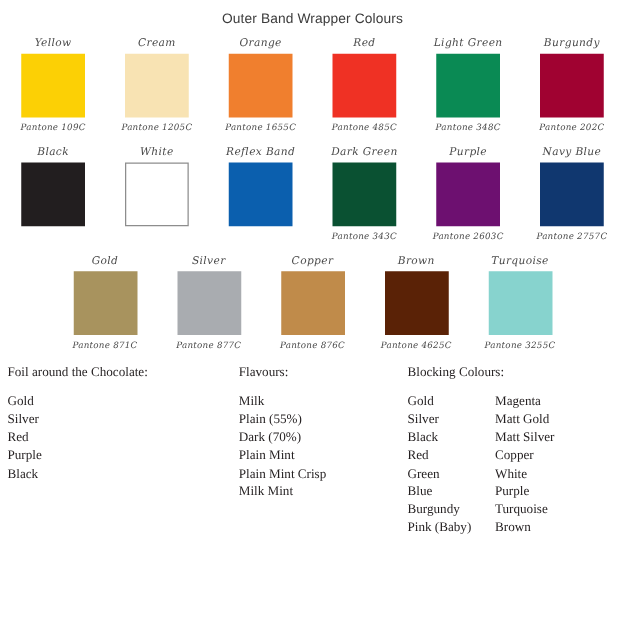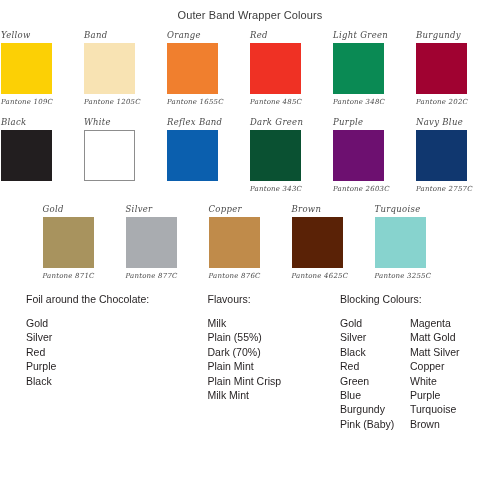--- a/index.html
+++ b/index.html
@@ -36,21 +36,21 @@
     align-items: flex-start;
   }
   .swatch-row.row-1 { margin-top: 0px; }
   .swatch-row.row-2 { margin-top: 9px; }
   .swatch-row.row-3 { margin-top: 9px; }
 
   .swatch-cell {
     width: 83px;
     display: flex;
     flex-direction: column;
-    align-items: flex-start;
+    align-items: center;
   }
 
   .swatch-name {
     font-family: "DejaVu Serif", serif;
     font-style: italic;
     font-size: 8.5px;
     color: #4a4a4a;
     line-height: 11px;
     height: 12px;
     white-space: nowrap;
@@ -75,22 +75,23 @@
     margin-top: 3px;
     white-space: nowrap;
     letter-spacing: .2px;
   }
   .swatch-code.empty { visibility: hidden; }
 
   
   .lists {
     display: flex;
     margin-top: 11px;
-    padding-left: 26px;
+    padding-left: 6px;
     box-sizing: border-box;
+    font-family: Liberation Serif, serif;
   }
   .list-block { }
   .list-block.foil { width: 185px; }
   .list-block.flavours { width: 135px; }
   .list-block.blocking { width: 160px; }
 
   .list-heading {
     font-size: 10.5px;
     color: #231f20;
     margin-bottom: 11px;
@@ -119,21 +120,21 @@
 <div class="page-title">Outer Band Wrapper Colours</div>
 
 <div class="swatch-rows">
   <div class="swatch-row row-1" id="row-0">
       <div class="swatch-cell">
         <div class="swatch-name">Yellow</div>
         <div class="swatch-chip" style="background: rgb(252, 208, 5);"></div>
         <div class="swatch-code">Pantone 109C</div>
       </div>
       <div class="swatch-cell">
-        <div class="swatch-name">Band</div>
+        <div class="swatch-name">Cream</div>
         <div class="swatch-chip" style="background: rgb(248, 227, 179);"></div>
         <div class="swatch-code">Pantone 1205C</div>
       </div>
       <div class="swatch-cell">
         <div class="swatch-name">Orange</div>
         <div class="swatch-chip" style="background: rgb(240, 127, 46);"></div>
         <div class="swatch-code">Pantone 1655C</div>
       </div>
       <div class="swatch-cell">
         <div class="swatch-name">Red</div>

